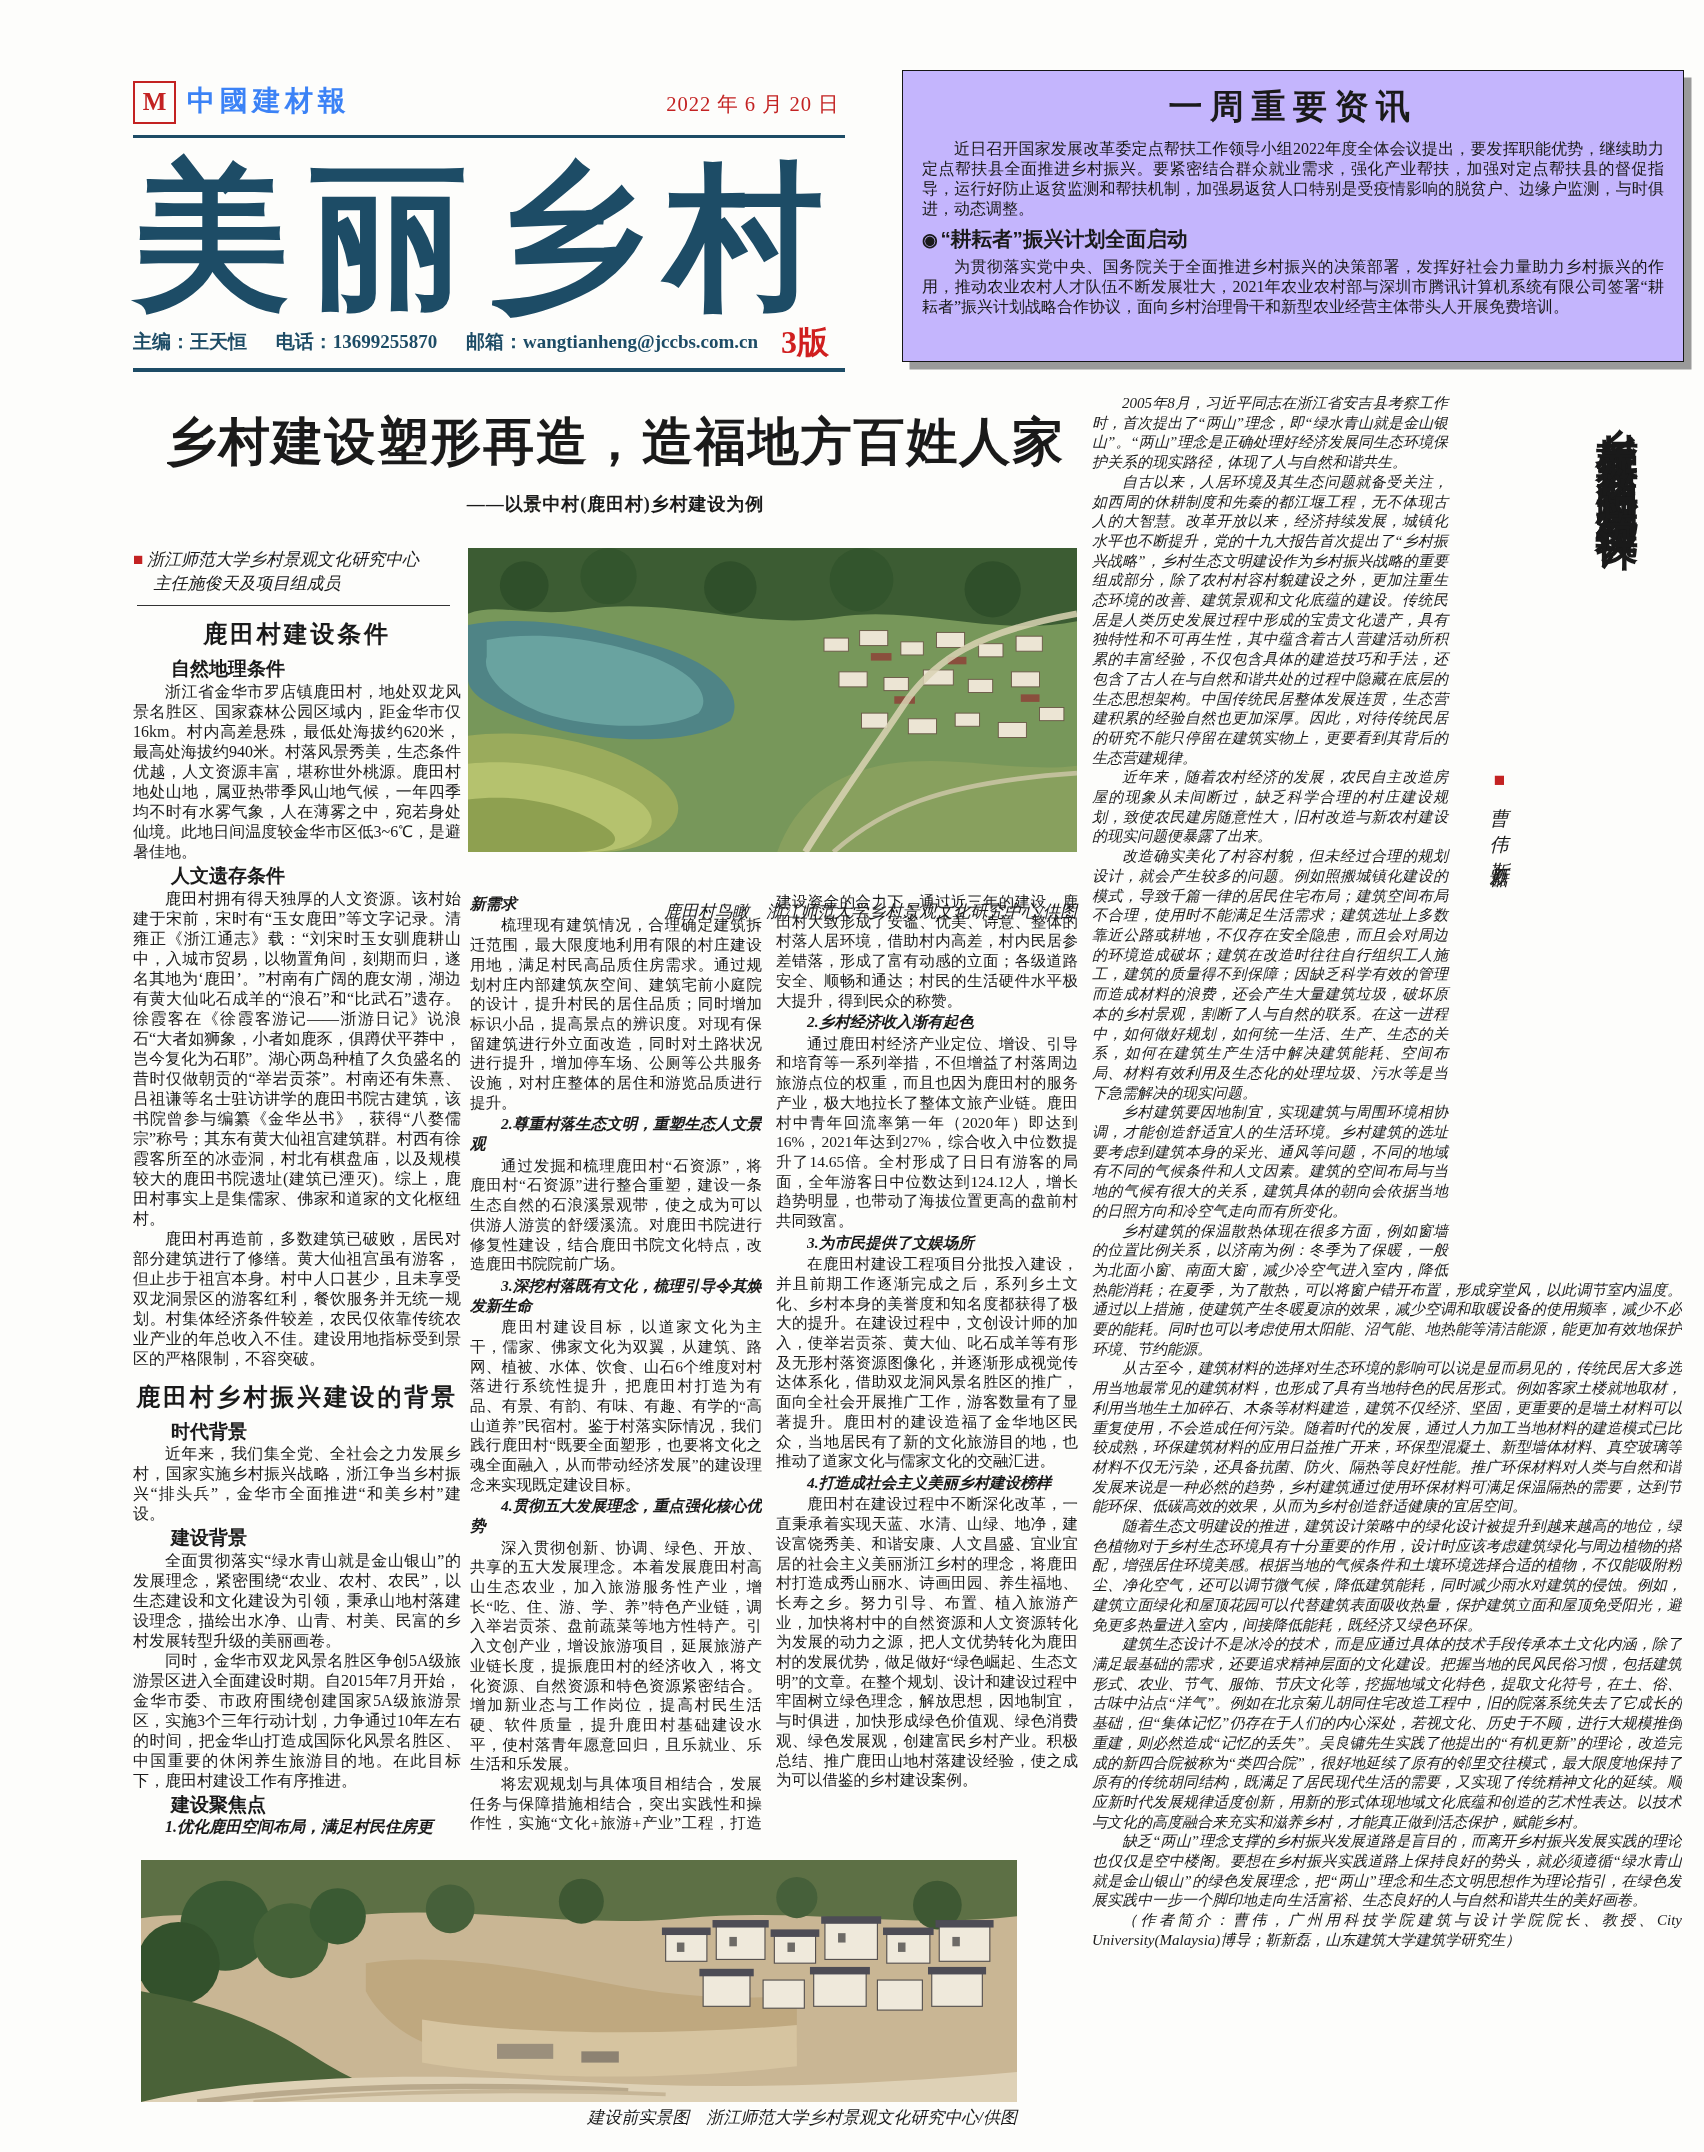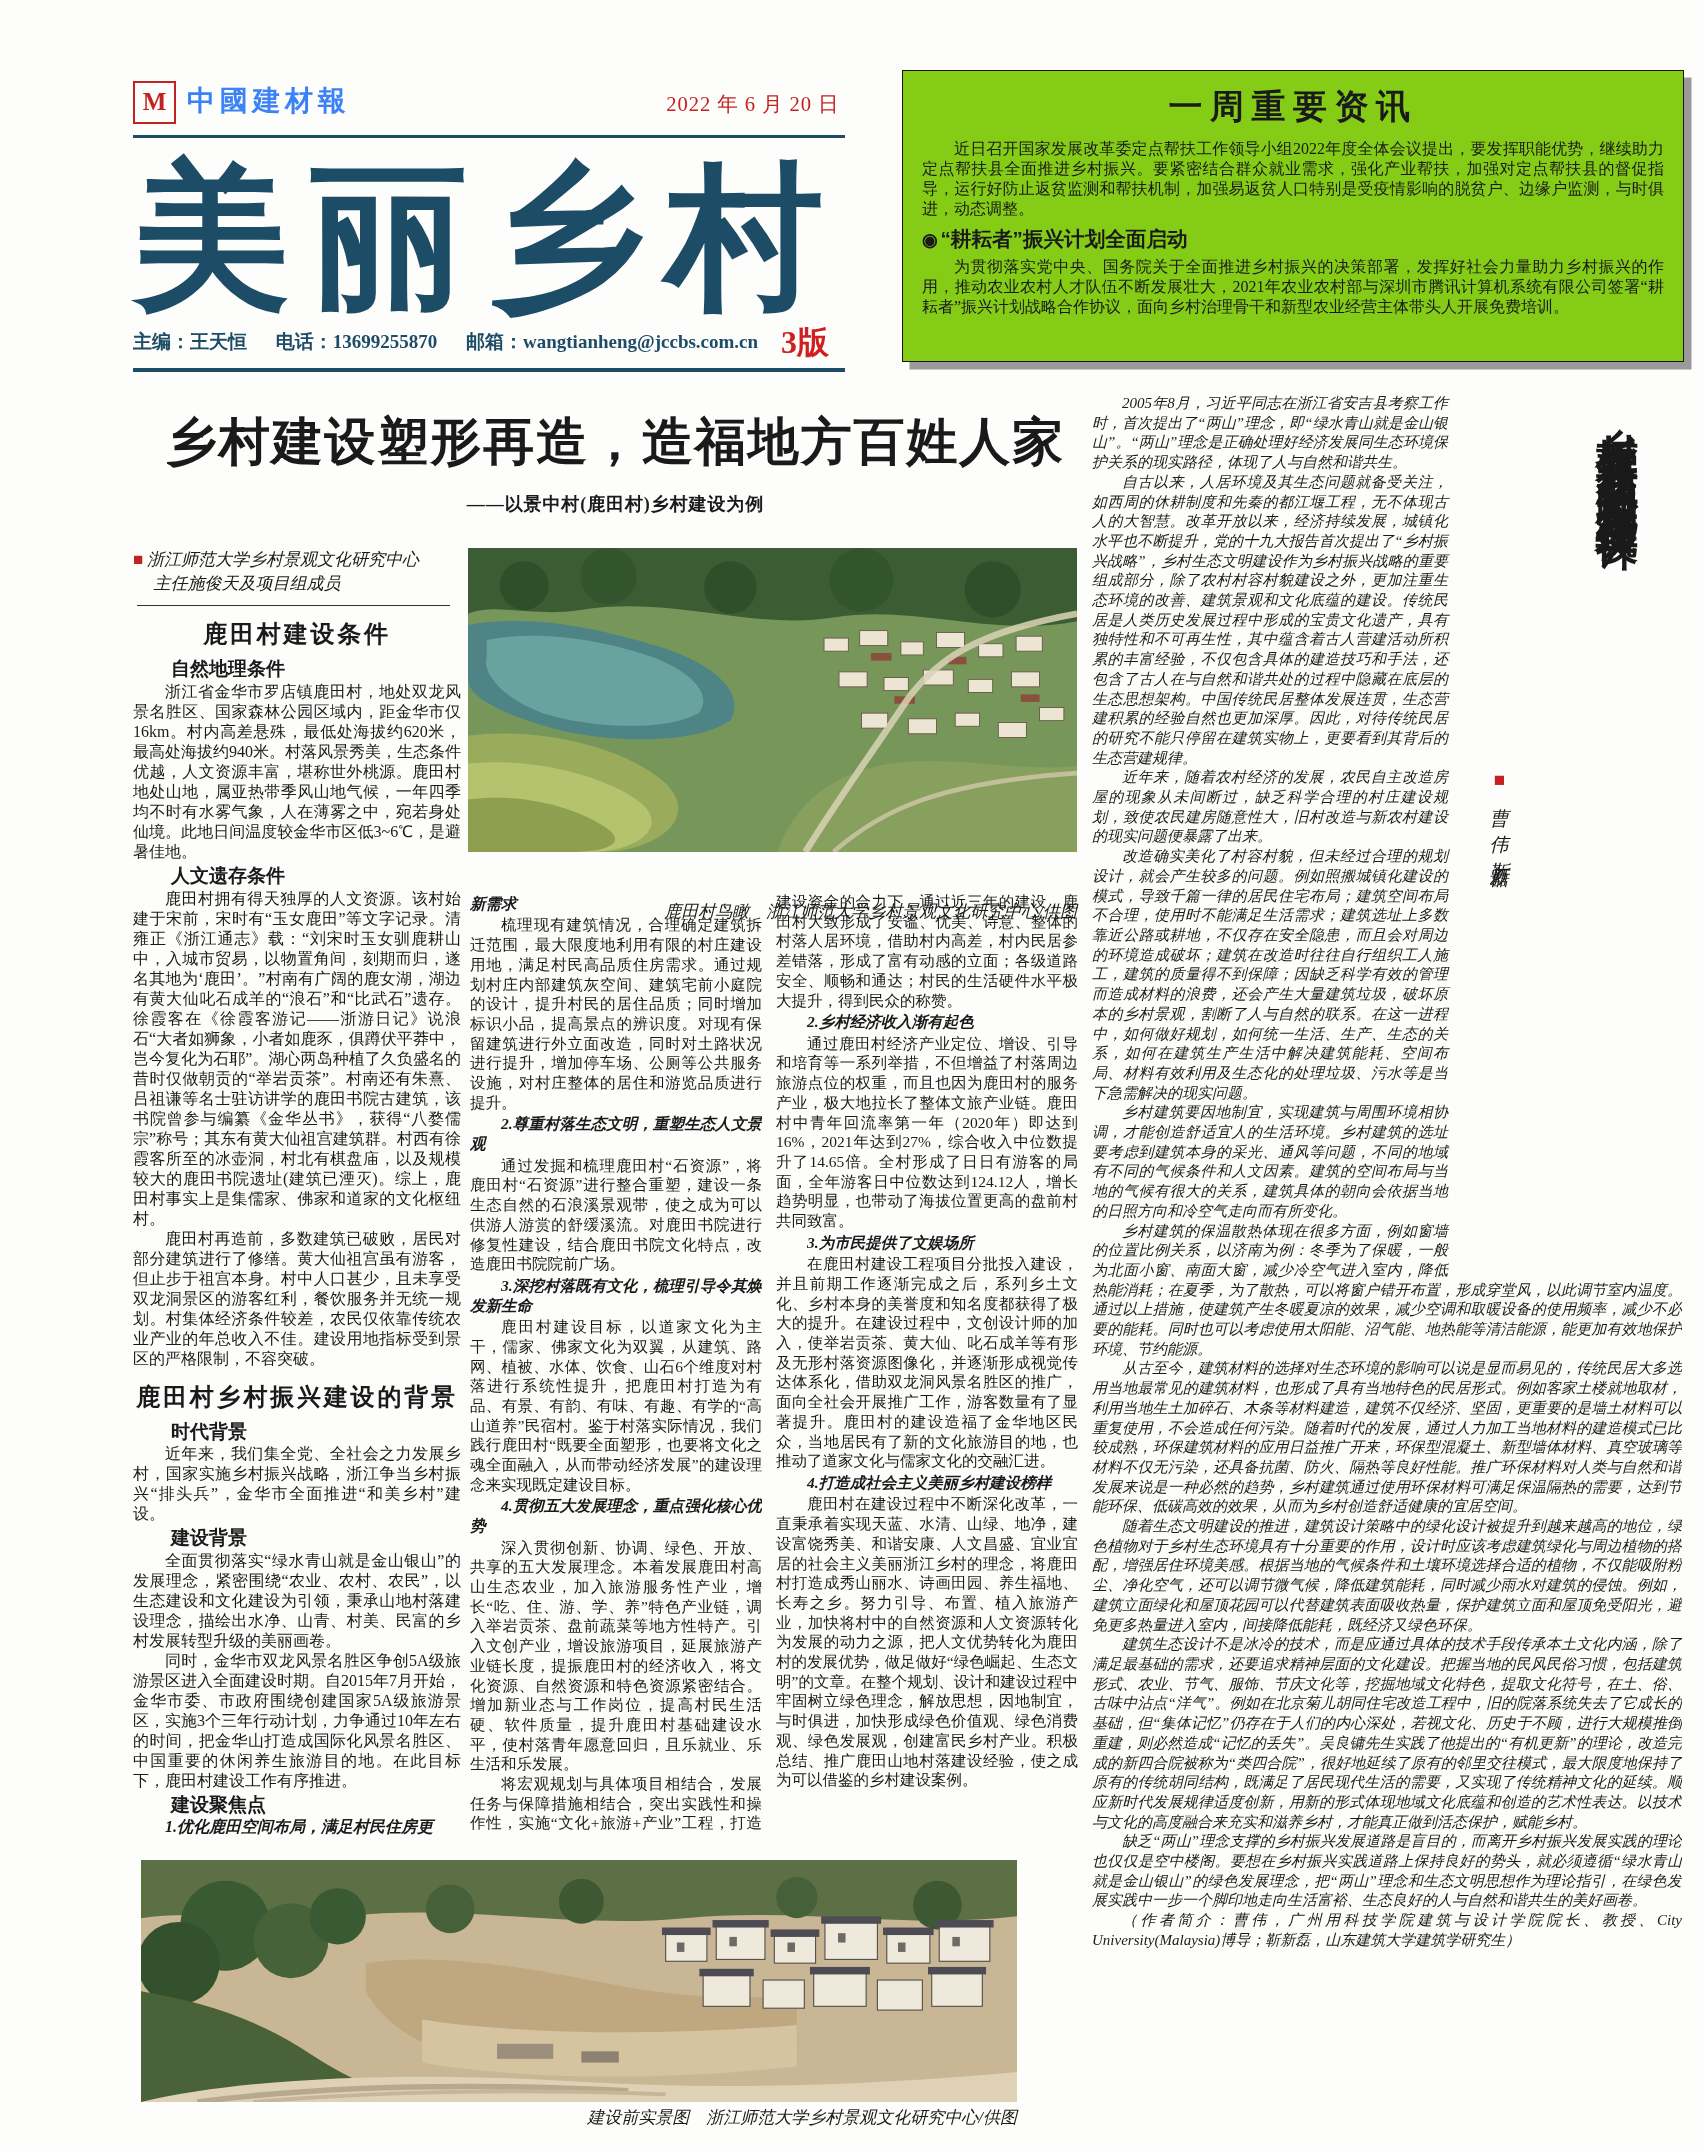--- a/index.html
+++ b/index.html
@@ -16,21 +16,21 @@
   .mh-date{position:absolute;right:5.6px;top:17px;color:#c32222;font-size:20.6px;letter-spacing:0.9px;}
   .mh-rule{height:3.7px;background:#1d4c66;margin-top:3.7px;}
   .big-title{margin-top:18px;font-size:157px;line-height:1.05;font-weight:bold;color:#1d4c66;
              letter-spacing:20.6px;white-space:nowrap;font-family:"Liberation Serif",serif;}
   .editor-line{margin-top:7.5px;position:relative;color:#1d4c66;font-size:19px;font-weight:600;height:37px;}
   .editor-line span.seg{margin-right:24px;}
   .page-badge{position:absolute;right:16px;top:-7.5px;color:#d01f1f;font-size:32px;font-weight:bold;}
   .mh-rule2{height:4.7px;background:#1d4c66;margin-top:1.9px;}
   
   .newsbox{position:absolute;left:902px;top:70px;width:742px;height:268px;border:1.9px solid #161616;
-           box-shadow:7.5px 7.5px 0 #9a9a9a;padding:11.2px 19px;overflow:hidden;background:#84cc16;}
+           box-shadow:7.5px 7.5px 0 #9a9a9a;padding:11.2px 19px;overflow:hidden;background:#c4b5fd;}
   .news-title{text-align:center;font-family:"Liberation Sans",sans-serif;font-weight:bold;
               font-size:34px;letter-spacing:7.5px;margin:1.9px 0 9.4px;}
   .news-head{font-family:"Liberation Sans",sans-serif;font-weight:bold;font-size:20.6px;margin:5.6px 0 3.7px;}
   .news-bullet{font-size:18px;margin-right:2.8px;}
   .news-body{font-size:16px;line-height:20px;text-align:justify;margin:0;text-indent:2em;}
   
   .headline-wrap{position:absolute;left:147px;top:408px;width:937px;text-align:center;}
   .headline{font-size:51px;font-weight:bold;letter-spacing:1.9px;font-family:"Liberation Serif",serif;}
   .subhead{font-size:18px;font-weight:bold;margin-top:15px;letter-spacing:0.9px;}
   

